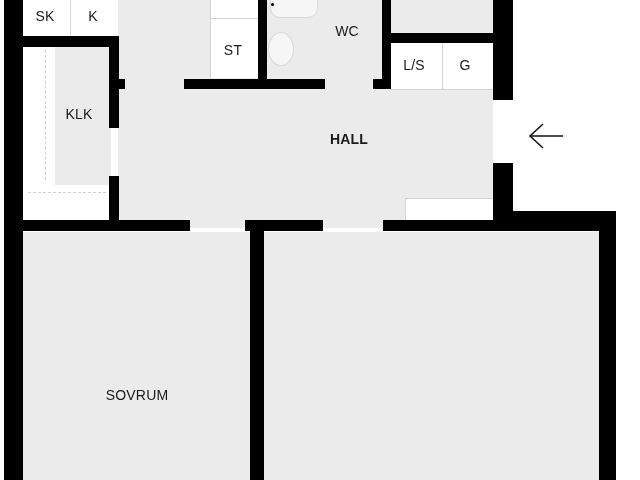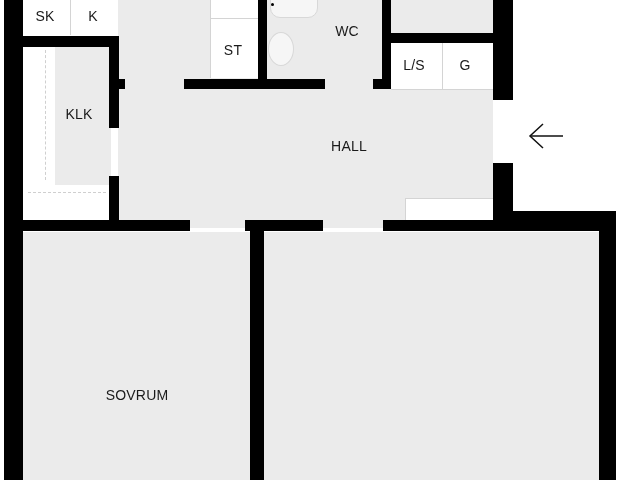--- a/index.html
+++ b/index.html
@@ -80,15 +80,15 @@
     <polyline points="17,2 4,14 17,26" fill="none" stroke="#111" stroke-width="1.5"></polyline>
   </svg>
 
   <span class="label" style="left:45px;top:16px;">SK</span>
   <span class="label" style="left:93px;top:16px;">K</span>
   <span class="label" style="left:233px;top:50px;">ST</span>
   <span class="label" style="left:347px;top:31px;">WC</span>
   <span class="label" style="left:414px;top:65px;">L/S</span>
   <span class="label" style="left:465px;top:65px;">G</span>
   <span class="label" style="left:79px;top:114px;">KLK</span>
-  <span class="label" style="left:349px;top:146px;">HALL</span>
+  <span class="label" style="left:349px;top:139px;font-weight:bold;">HALL</span>
   <span class="label" style="left:137px;top:395px;">SOVRUM</span>
 </div>
 
 </body></html>

